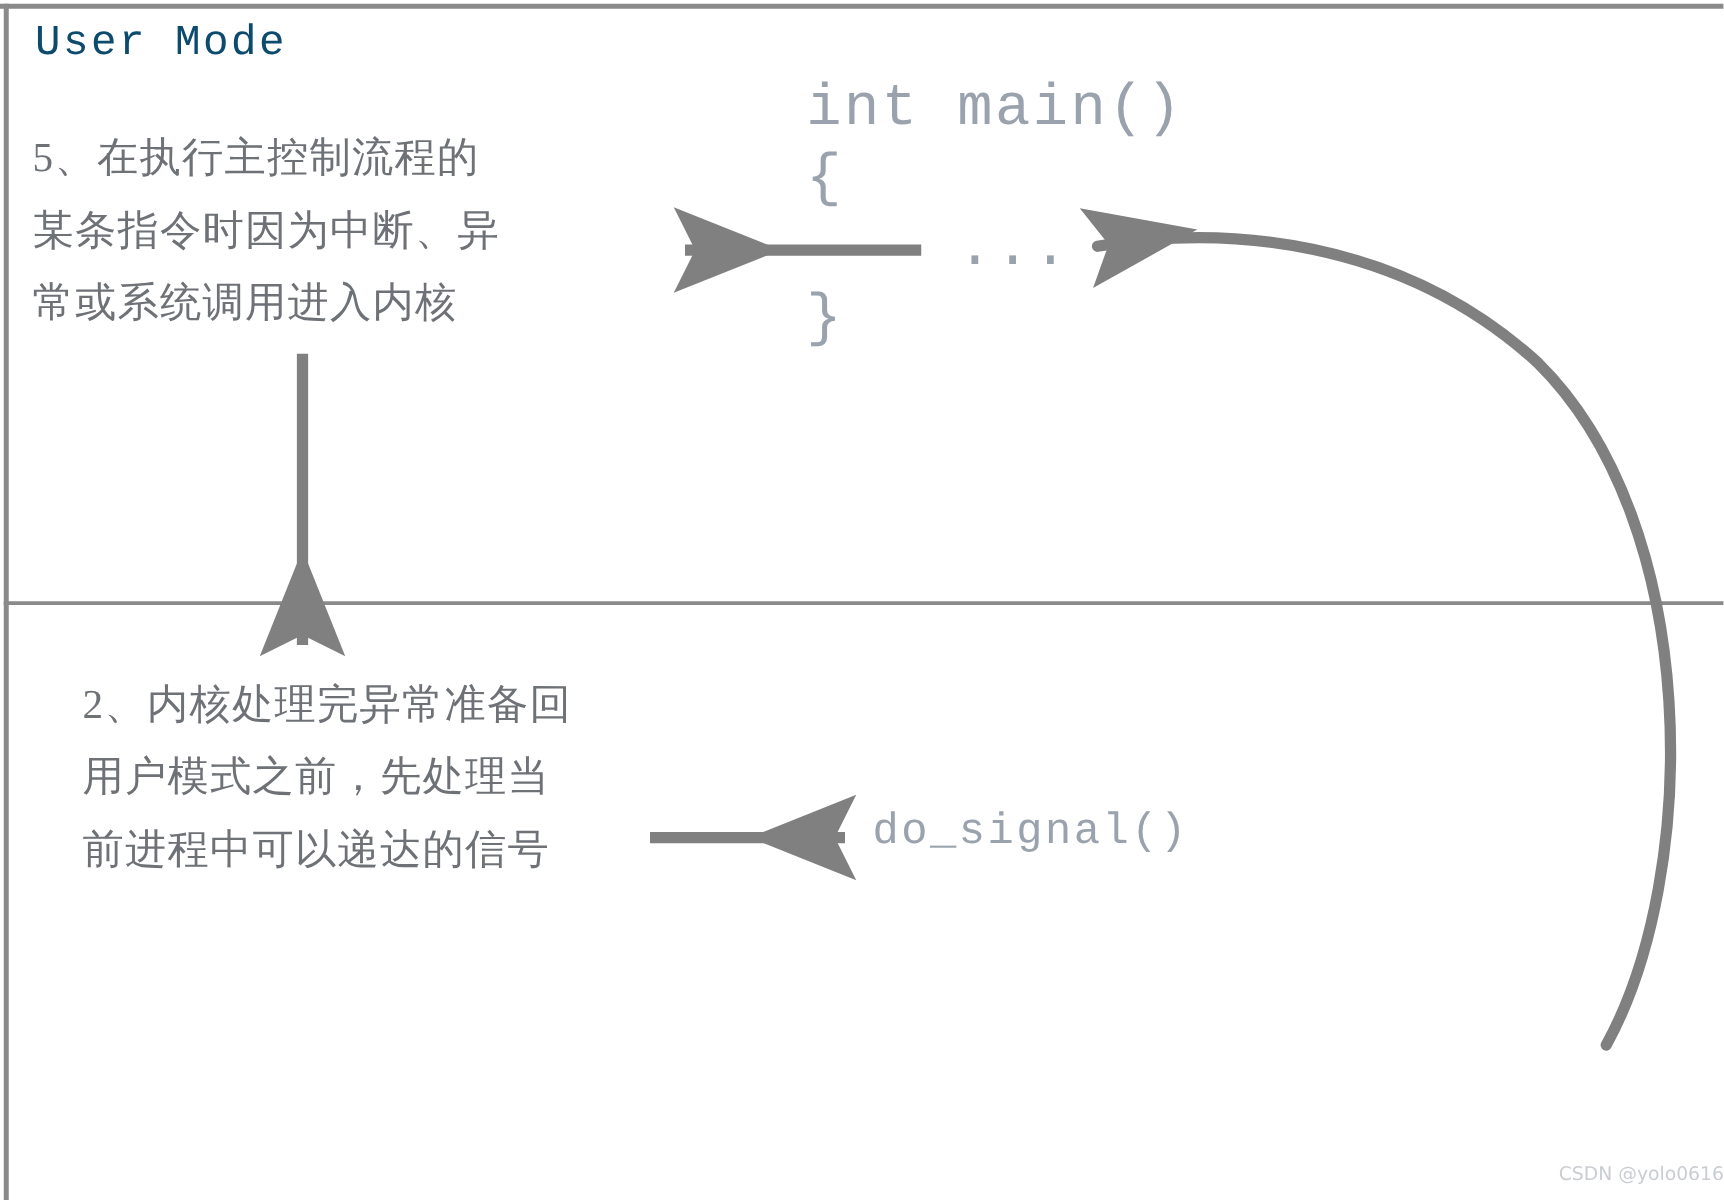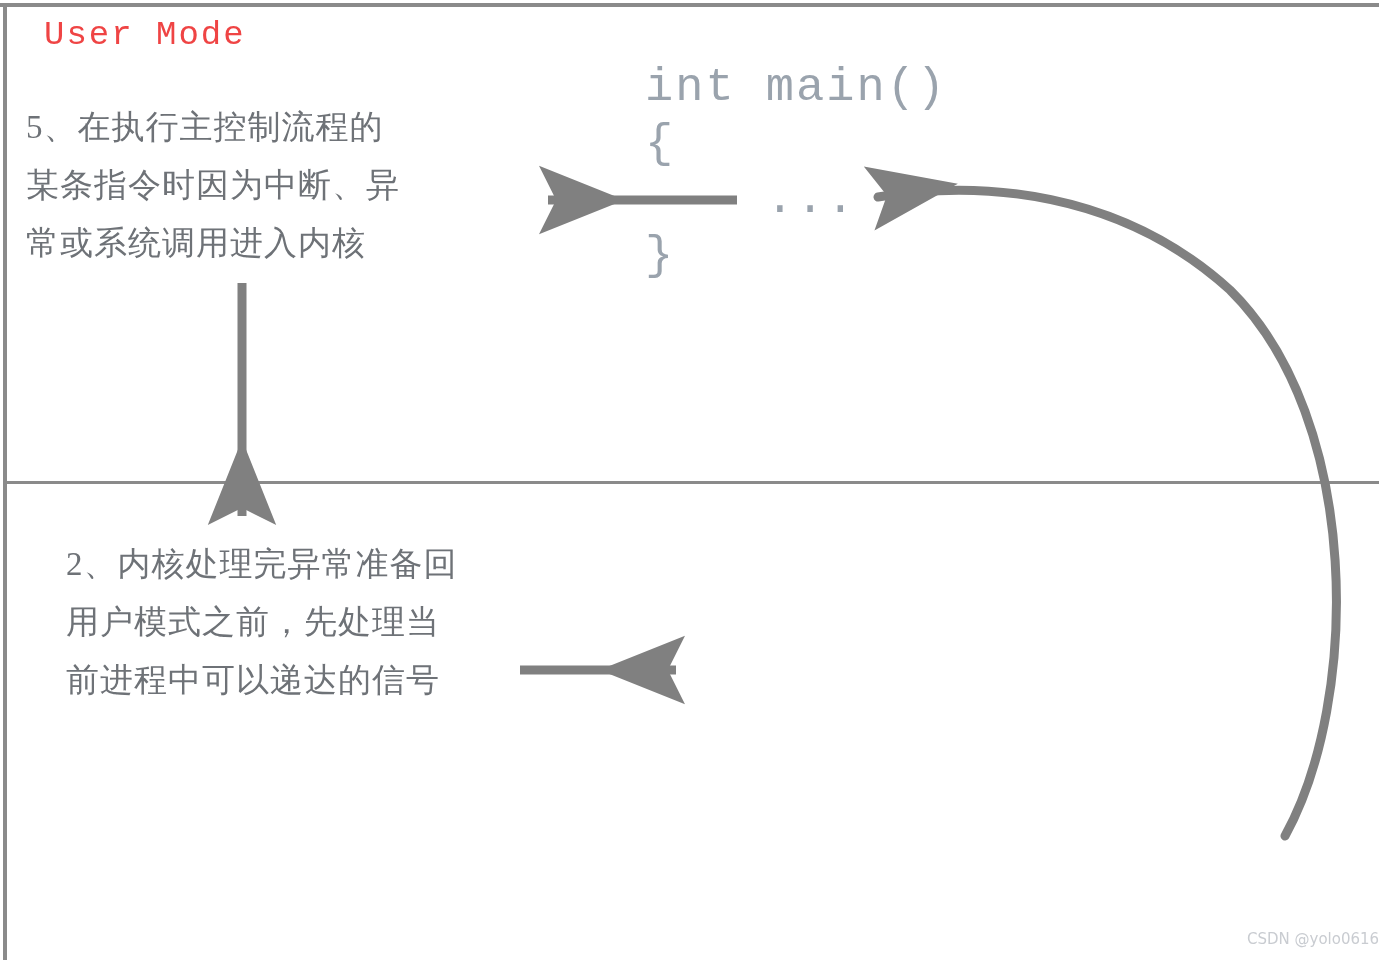--- a/index.html
+++ b/index.html
@@ -41,23 +41,22 @@
     height: 3px;
     background: #8a8a8a;
   }
 
   
   .mode-label {
     position: absolute;
     font-family: "Liberation Mono", "DejaVu Sans Mono", monospace;
     font-size: 34px;
     letter-spacing: 2px;
-    color: #ef4444;
+    color: #0c4a6e;
     white-space: nowrap;
-    margin-left: 16px;
   }
   #user-mode-label  { left: 28px; top: 16px; }
   #kernel-mode-label{ left: 28px; top: 905px; }
 
   
   .cn-block {
     position: absolute;
     color: #6e7277;
     font-size: 33px;
     line-height: 58px;
@@ -131,20 +130,21 @@
   <div class="cn-block" id="step2-text">2、内核处理完异常准备回
 用户模式之前，先处理当
 前进程中可以递达的信号</div>
 
 
   <div class="code-block" id="main-code">int main()
 {
     ...
 }</div>
 
+  <div id="do-signal-label">do_signal()</div>
 
   <svg id="arrow-layer" viewBox="0 0 1379 960">
     <defs>
       <marker id="head-left" markerWidth="10" markerHeight="8" refX="8.5" refY="4" orient="auto-start-reverse" markerUnits="strokeWidth">
         <path d="M0,4 L9.5,0.2 L7.6,4 L9.5,7.8 Z" fill="#808080"></path>
       </marker>
       <marker id="head-right" markerWidth="10" markerHeight="8" refX="8.5" refY="4" orient="auto" markerUnits="strokeWidth">
         <path d="M0,4 L9.5,0.2 L7.6,4 L9.5,7.8 Z" fill="#808080"></path>
       </marker>
       <marker id="head-down" markerWidth="10" markerHeight="8" refX="8.5" refY="4" orient="auto" markerUnits="strokeWidth">

